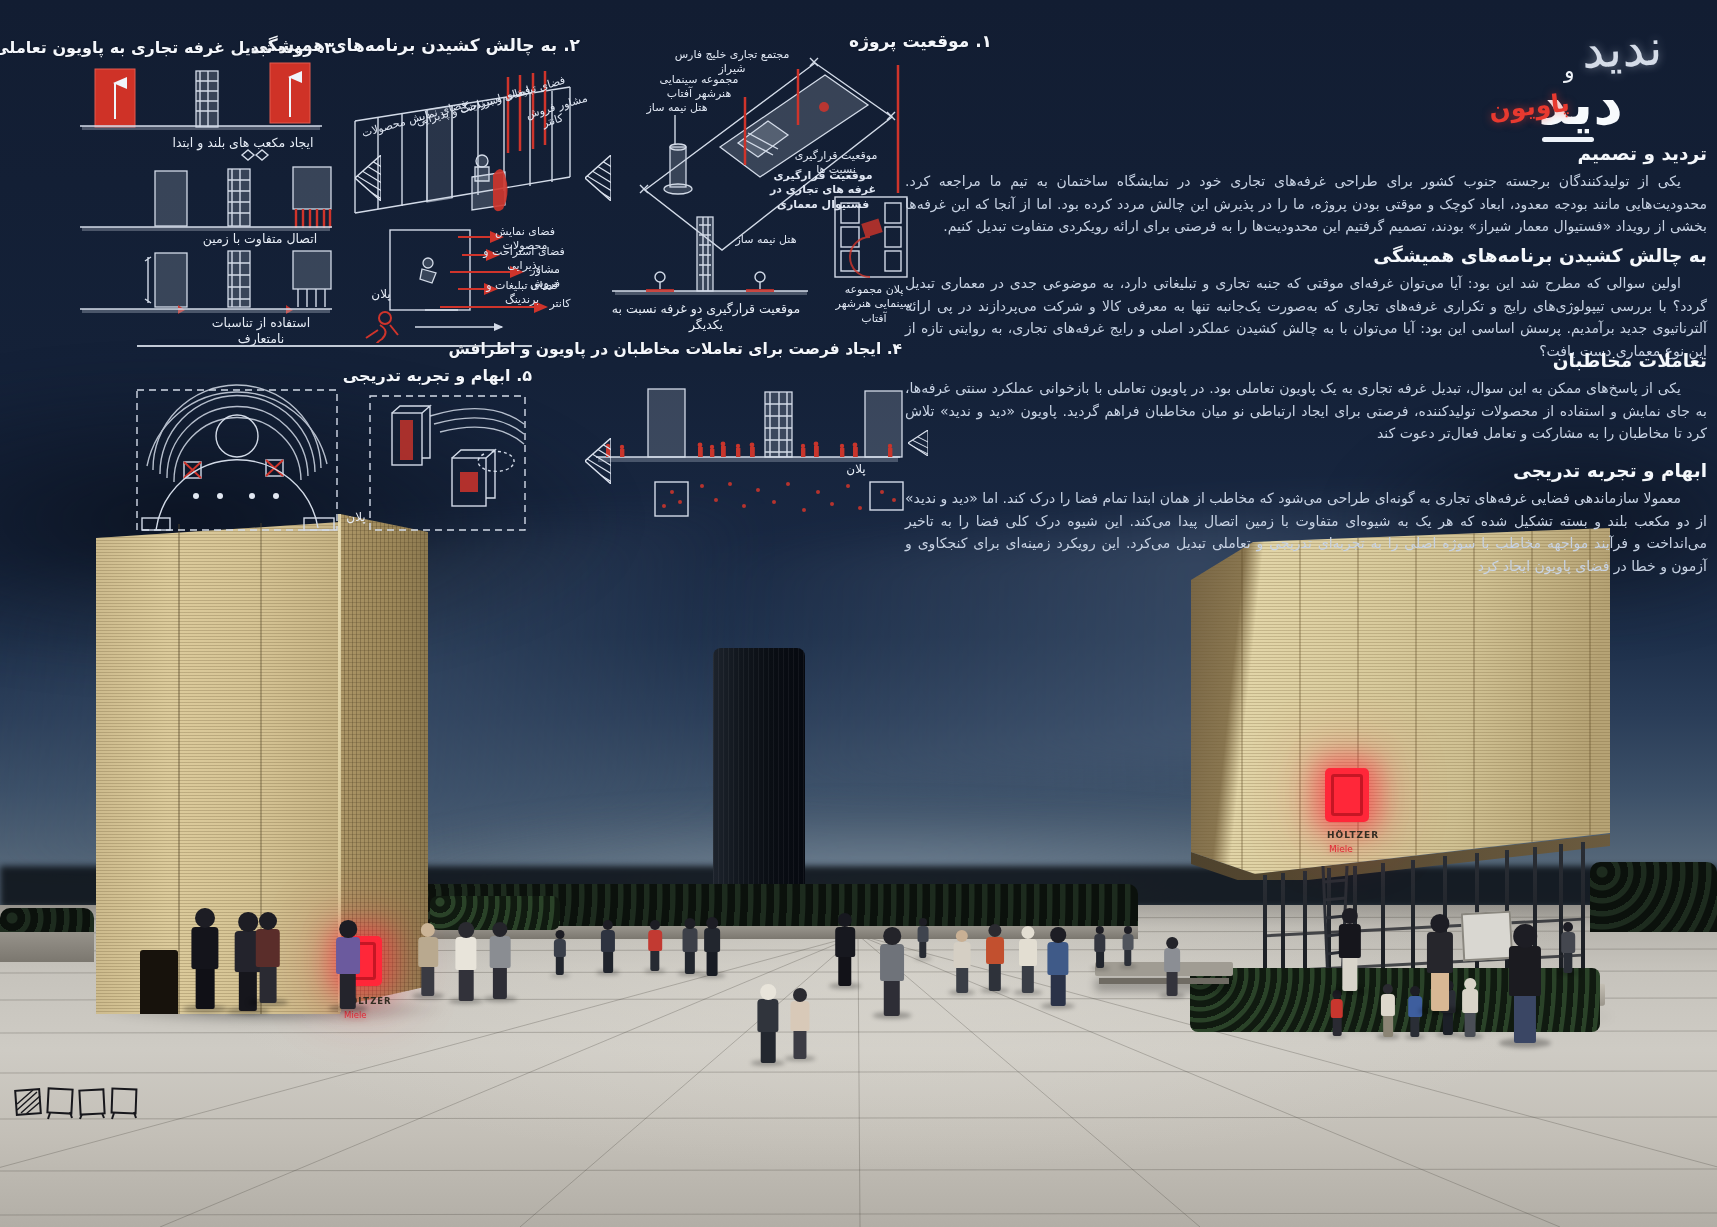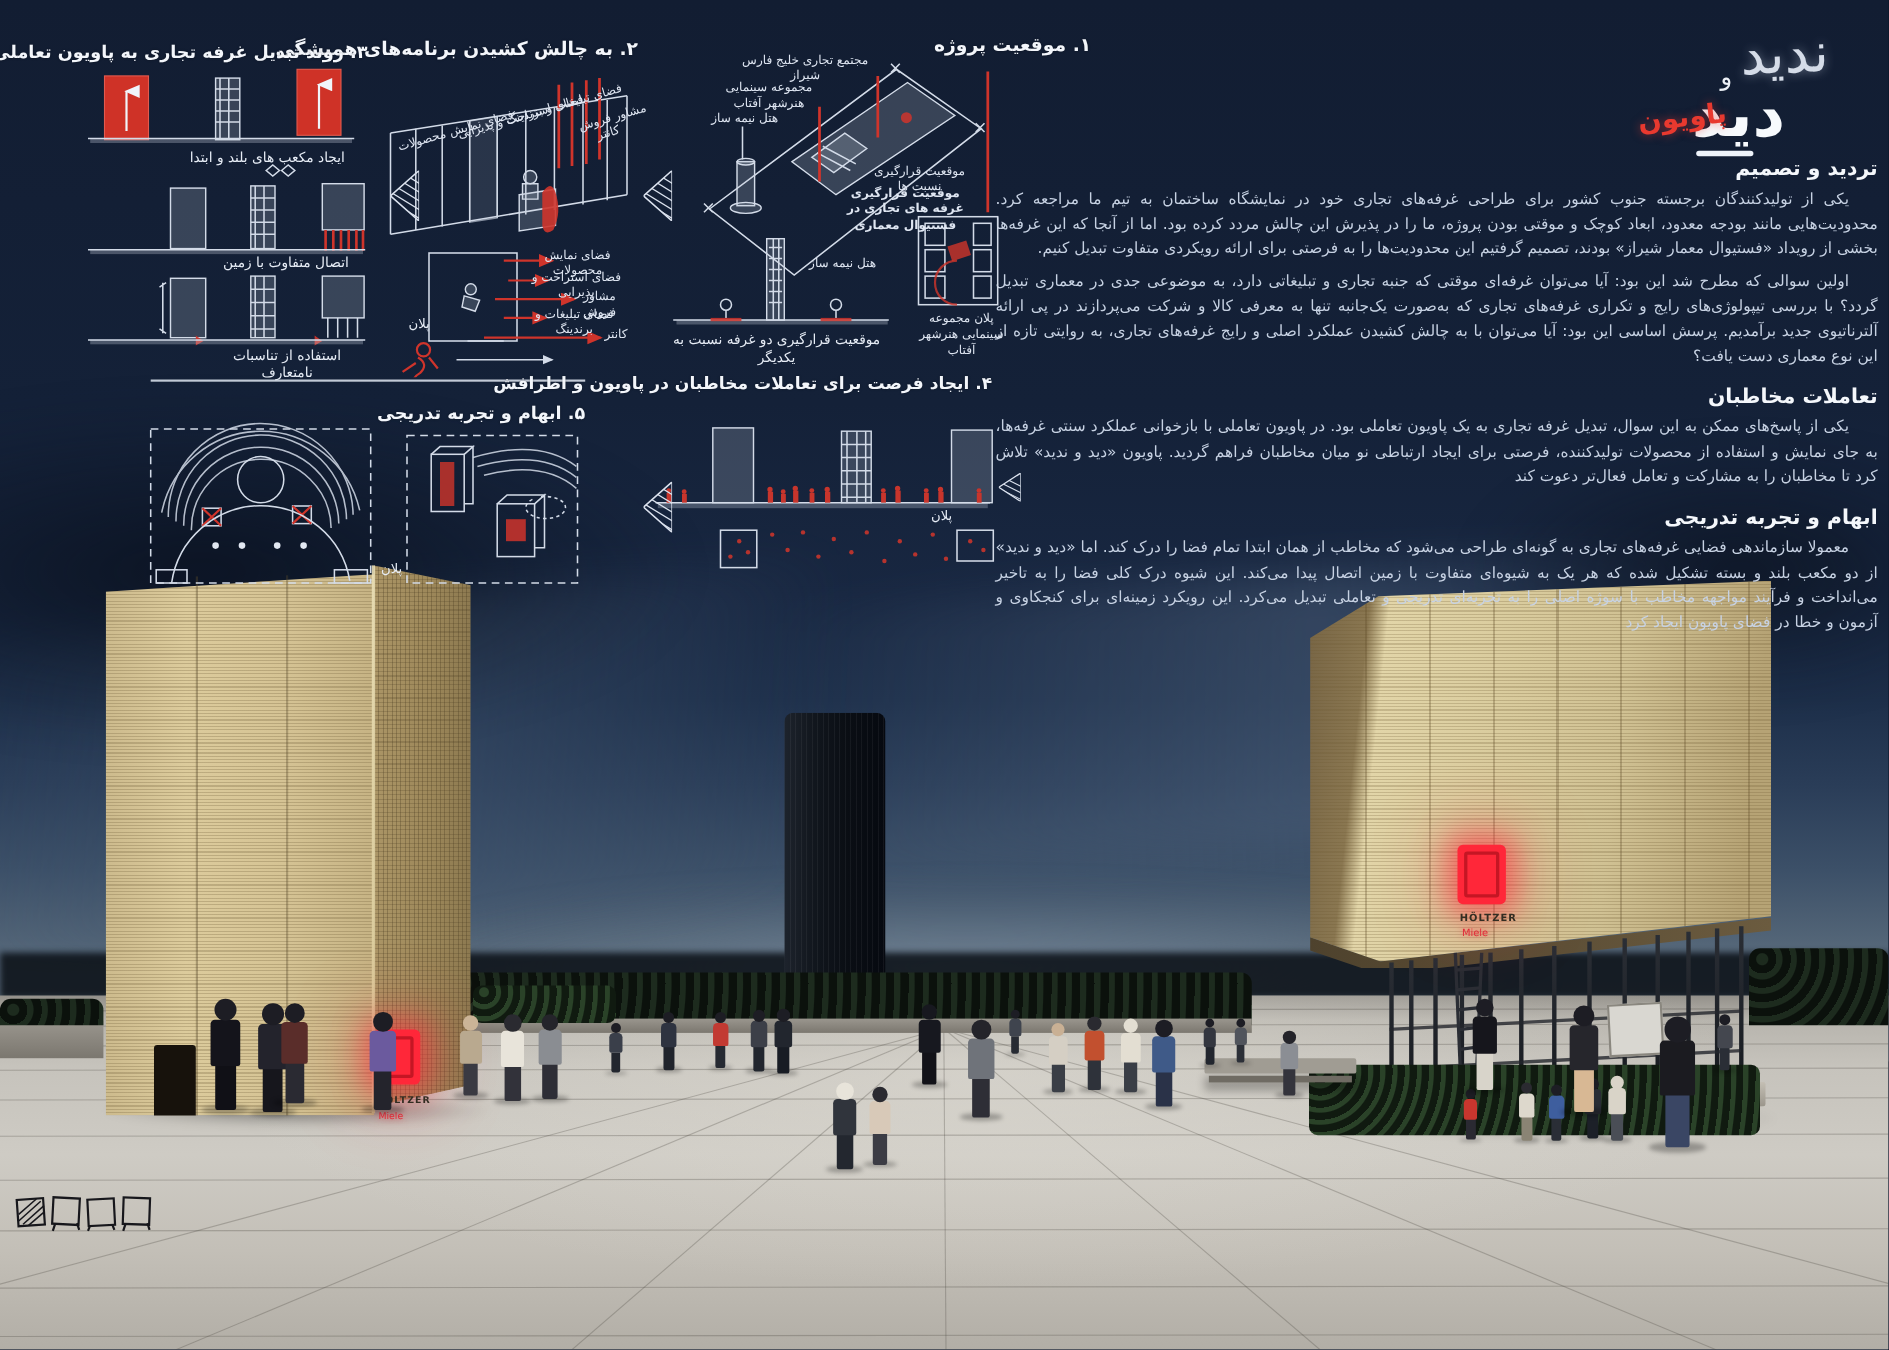--- a/index.html
+++ b/index.html
@@ -422,20 +422,21 @@
   <div class="abs t-va">و</div>
   <div class="abs t-did">دید</div>
   <div class="abs t-underline"></div>
   <div class="abs t-pav">پاویون</div>
 
   <div class="essay-sec" style="top:143px;">
     <h3>تردید و تصمیم</h3>
     <p>یکی از تولیدکنندگان برجسته جنوب کشور برای طراحی غرفه‌های تجاری خود در نمایشگاه ساختمان به تیم ما مراجعه کرد. محدودیت‌هایی مانند بودجه معدود، ابعاد کوچک و موقتی بودن پروژه، ما را در پذیرش این چالش مردد کرده بود. اما از آنجا که این غرفه‌ها بخشی از رویداد «فستیوال معمار شیراز» بودند، تصمیم گرفتیم این محدودیت‌ها را به فرصتی برای ارائه رویکردی متفاوت تبدیل کنیم.</p>
   </div>
   <div class="essay-sec" style="top:245px;">
+    <h3>به چالش کشیدن برنامه‌های همیشگی</h3>
     <p>اولین سوالی که مطرح شد این بود: آیا می‌توان غرفه‌ای موقتی که جنبه تجاری و تبلیغاتی دارد، به موضوعی جدی در معماری تبدیل گردد؟ با بررسی تیپولوژی‌های رایج و تکراری غرفه‌های تجاری که به‌صورت یک‌جانبه تنها به معرفی کالا و شرکت می‌پردازند در پی ارائه آلترناتیوی جدید برآمدیم. پرسش اساسی این بود: آیا می‌توان با به چالش کشیدن عملکرد اصلی و رایج غرفه‌های تجاری، به روایتی تازه از این نوع معماری دست یافت؟</p>
   </div>
   <div class="essay-sec" style="top:350px;">
     <h3>تعاملات مخاطبان</h3>
     <p>یکی از پاسخ‌های ممکن به این سوال، تبدیل غرفه تجاری به یک پاویون تعاملی بود. در پاویون تعاملی با بازخوانی عملکرد سنتی غرفه‌ها، به جای نمایش و استفاده از محصولات تولیدکننده، فرصتی برای ایجاد ارتباطی نو میان مخاطبان فراهم گردید. پاویون «دید و ندید» تلاش کرد تا مخاطبان را به مشارکت و تعامل فعال‌تر دعوت کند</p>
   </div>
   <div class="essay-sec" style="top:460px;">
     <h3>ابهام و تجربه تدریجی</h3>
     <p>معمولا سازماندهی فضایی غرفه‌های تجاری به گونه‌ای طراحی می‌شود که مخاطب از همان ابتدا تمام فضا را درک کند. اما «دید و ندید» از دو مکعب بلند و بسته تشکیل شده که هر یک به شیوه‌ای متفاوت با زمین اتصال پیدا می‌کند. این شیوه درک کلی فضا را به تاخیر می‌انداخت و فرآیند مواجهه مخاطب با سوژه اصلی را به تجربه‌ای تدریجی و تعاملی تبدیل می‌کرد. این رویکرد زمینه‌ای برای کنجکاوی و آزمون و خطا در فضای پاویون ایجاد کرد</p>
   </div>

